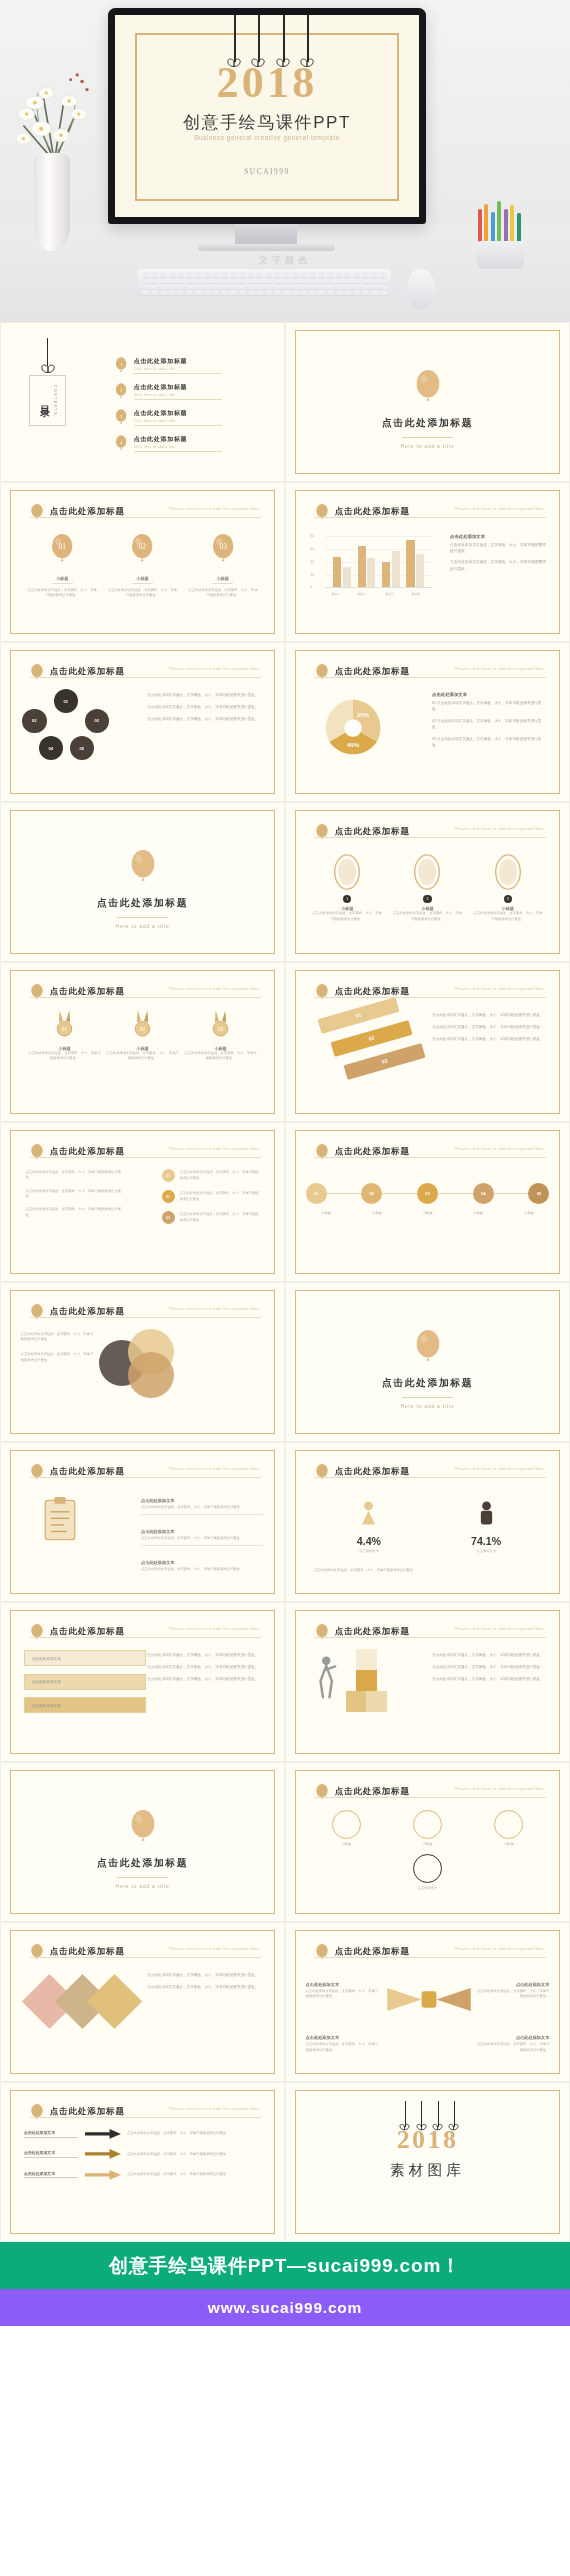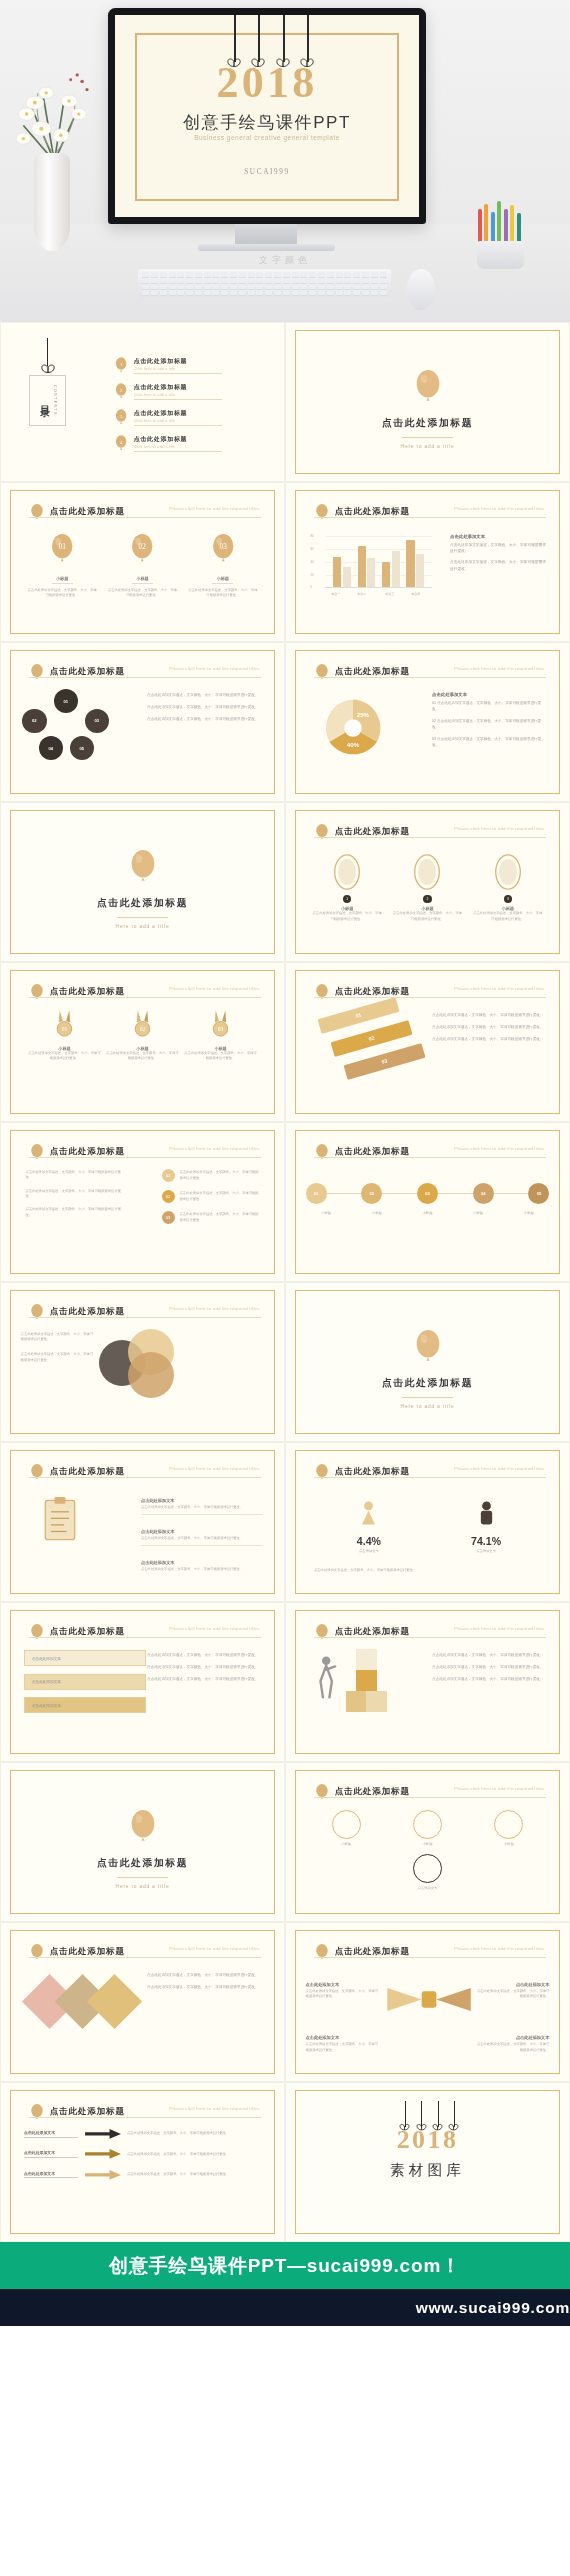--- a/index.html
+++ b/index.html
@@ -1185,19 +1185,19 @@
         <div class="thanks-year">2018</div>
         <div class="thanks-cn">素材图库</div>
       </div>
     </div>
 
   </div>
 
   <div class="banner-teal" style="background: rgb(11, 171, 124);">
     <span>创意手绘鸟课件PPT—sucai999.com！</span>
   </div>
-  <div class="banner-green" style="background: #0f172a; justify-content: flex-end;">
+  <div class="banner-green" style="background: #8b5cf6;">
     <span>www.sucai999.com</span>
   </div>
   <div class="tail"></div>
 
 </div>
 
 
 </body></html>

